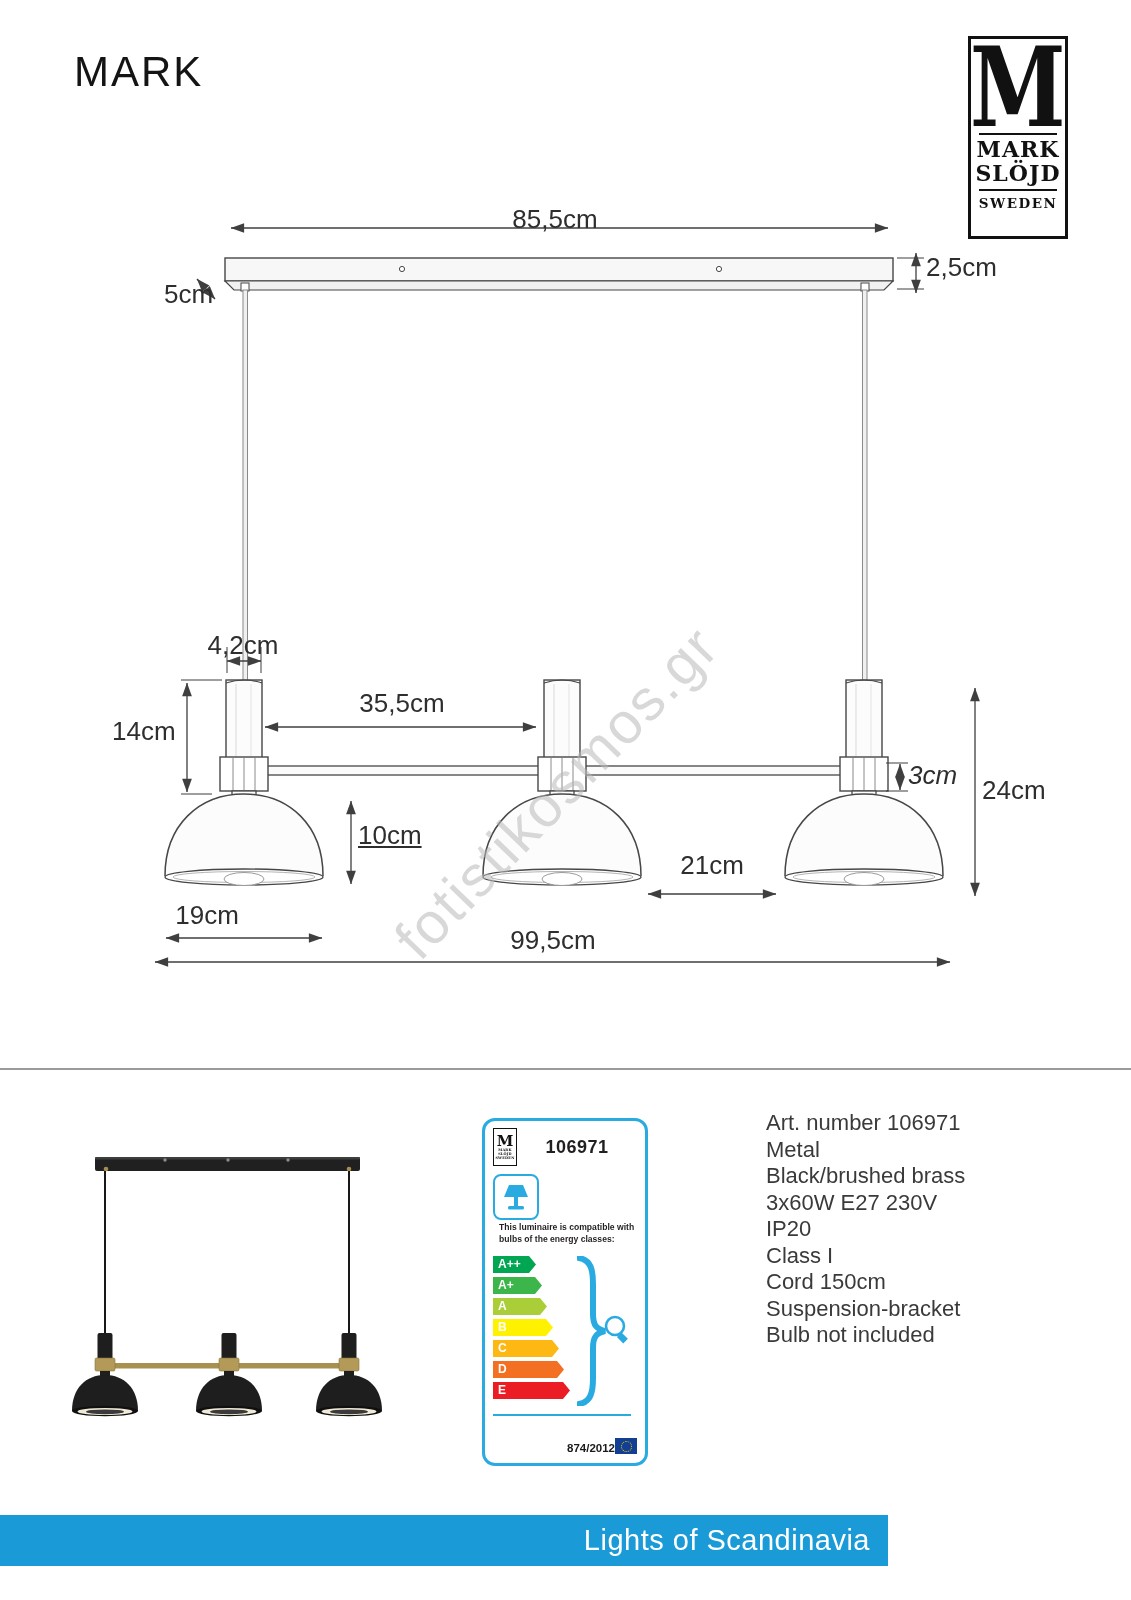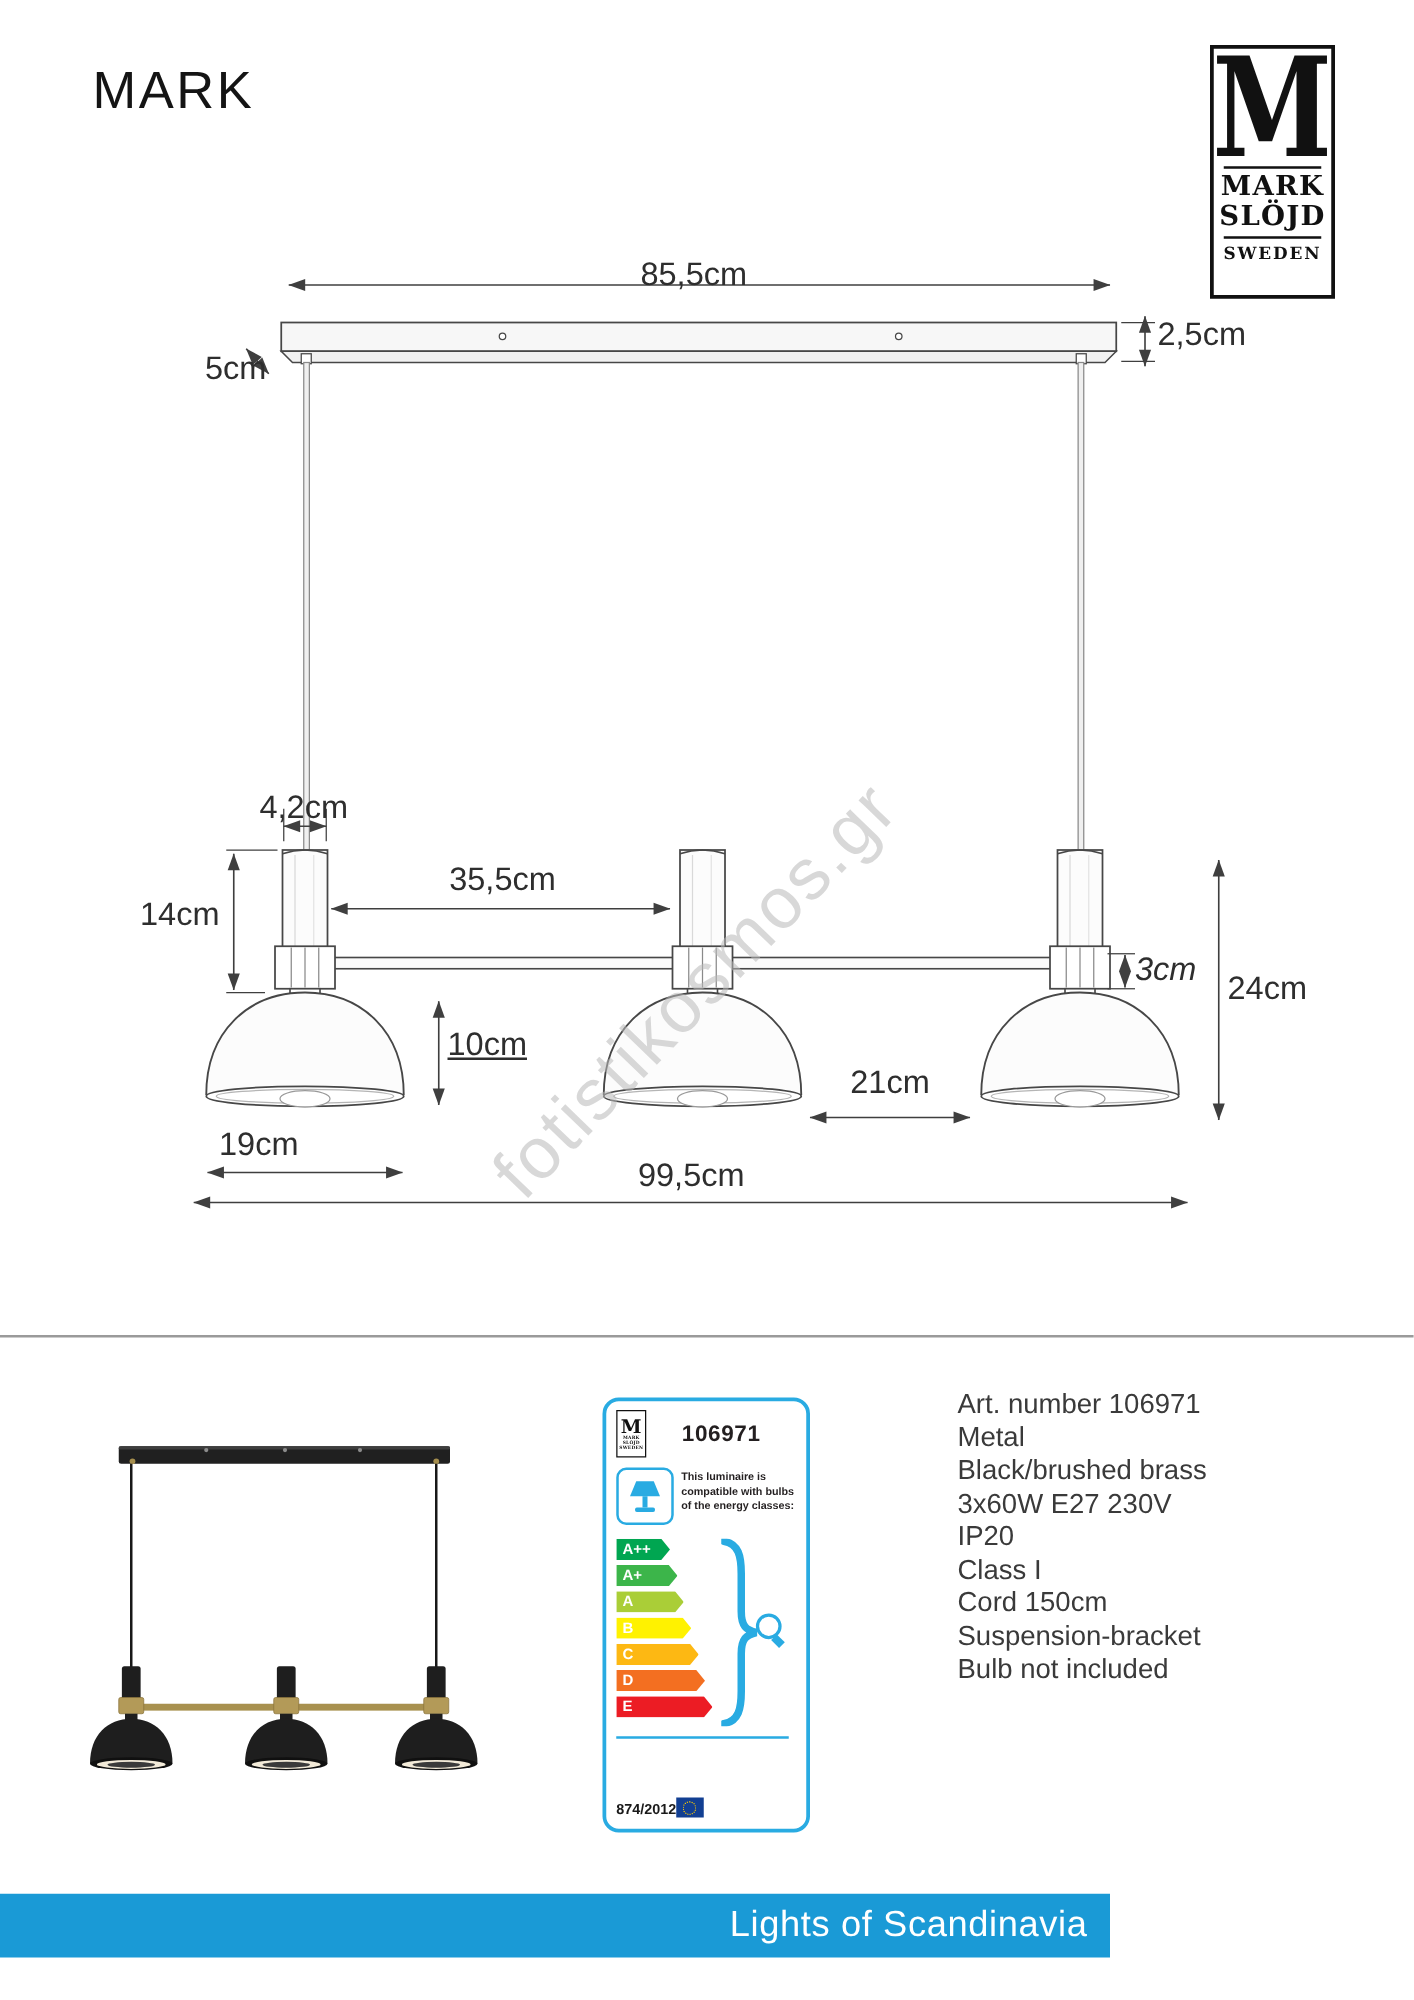--- a/index.html
+++ b/index.html
@@ -51,36 +51,36 @@
   }
   .el-header{display:flex;align-items:center;}
   .mini-logo{
     width:24px;height:38px;border:1.5px solid #111;box-sizing:border-box;flex:none;
     display:flex;flex-direction:column;align-items:center;justify-content:center;
     font-family:"DejaVu Serif",serif;font-weight:bold;color:#111;
   }
   .mini-m{font-size:15px;line-height:14px;}
   .mini-w{font-size:3.5px;line-height:4.2px;letter-spacing:.2px;}
   .el-number{flex:1;text-align:center;font-size:18px;font-weight:bold;color:#231f20;letter-spacing:.5px;}
-  .el-row2{display:flex;margin-top:8px;}
+  .el-row2{display:flex;margin-top:8px;flex-direction:column;}
   .el-iconbox{
     width:46px;height:46px;flex:none;border:2.5px solid #29abe2;border-radius:8px;
     box-sizing:border-box;display:flex;align-items:center;justify-content:center;
   }
   .el-desc{font-size:8.6px;line-height:11.5px;font-weight:bold;color:#231f20;padding-left:6px;padding-top:2px;}
   .el-arrows{position:relative;margin-top:11px;height:148px;}
   .e-arrow{
     height:17px;margin-bottom:4px;color:#fff;font-weight:bold;font-size:12px;line-height:17px;
     padding-left:5px;box-sizing:border-box;
     clip-path:polygon(0 0,calc(100% - 7px) 0,100% 50%,calc(100% - 7px) 100%,0 100%);
   }
   .el-brace{position:absolute;left:84px;top:0;}
   .el-bulb{position:absolute;left:110px;top:58px;}
   .el-divider{border-top:2px solid #29abe2;margin-top:10px;width:96%;}
-  .el-footer{margin-top:auto;display:flex;align-items:flex-end;justify-content:flex-start;padding-bottom:2px;}
+  .el-footer{margin-top:auto;display:flex;align-items:flex-end;justify-content:flex-end;padding-bottom:2px;}
   .el-reg{font-size:11.5px;font-weight:bold;color:#1a1a1a;}
   .eu-flag{width:22px;height:16px;background:#123f92;display:flex;align-items:center;justify-content:center;}
   .eu-stars{width:9px;height:9px;border:1px dotted #fc0;border-radius:50%;}
   
   .specs{position:absolute;left:738px;top:1110px;font-size:22px;line-height:26.5px;color:#3a3a3a;margin-left:28px;}
   
   .footer-bar{
     position:absolute;left:0;top:1515px;width:888px;height:51px;background:#1a9ad6;
     display:flex;align-items:center;justify-content:flex-end;padding-right:18px;box-sizing:border-box;
   }

